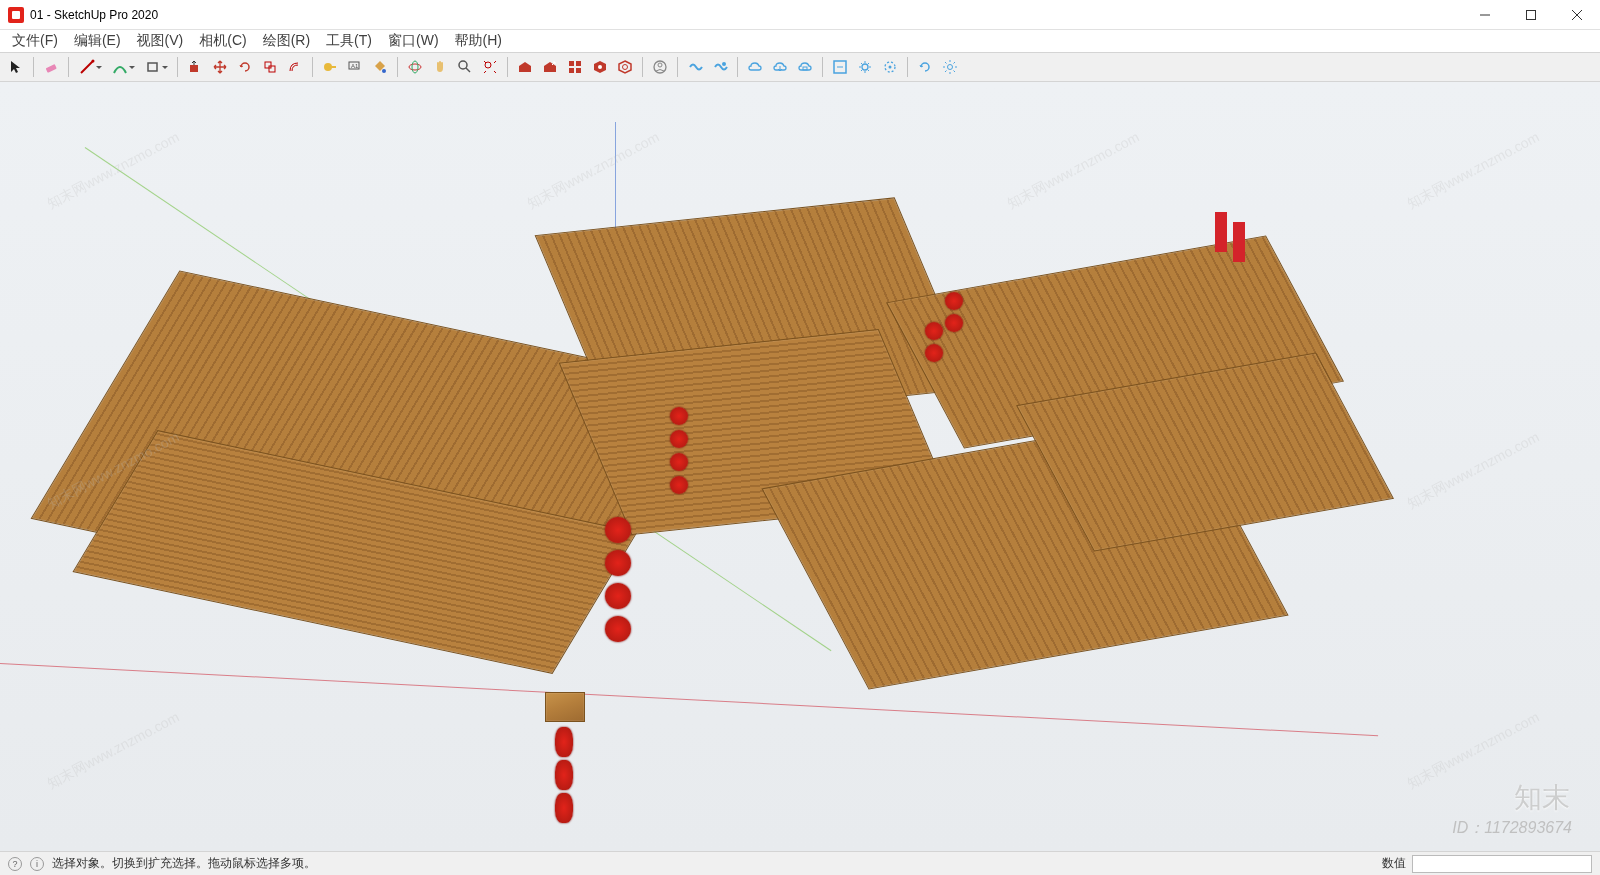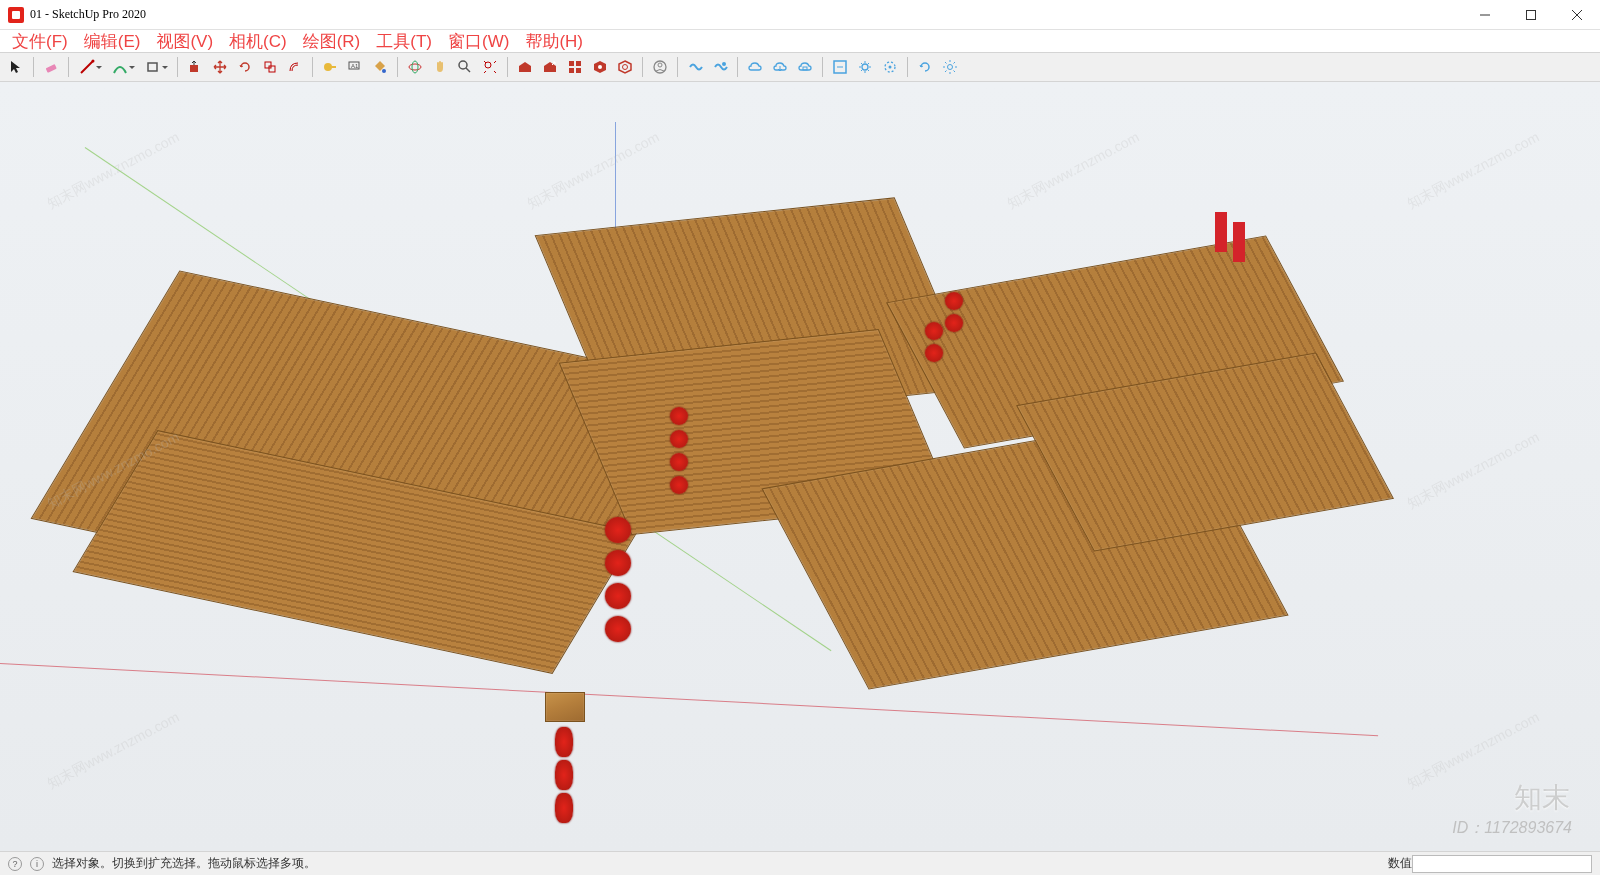--- a/index.html
+++ b/index.html
@@ -2,28 +2,28 @@
 <html><head>
   <meta charset="utf-8">
   <style>
     * { margin: 0; padding: 0; box-sizing: border-box; font-family: "Microsoft YaHei", "Segoe UI", Tahoma, sans-serif; }
     body { width: 1600px; height: 875px; background: #fff; display: flex; flex-direction: column; user-select: none; overflow: hidden; }
 
     
     .titlebar { height: 30px; background: #fff; border-bottom: 1px solid #e1e1e1; display: flex; align-items: center; padding: 0 8px; position: relative; }
     .titlebar .app-icon { width: 16px; height: 16px; background: #e2231a; border-radius: 2px; margin-right: 6px; display: flex; align-items: center; justify-content: center; }
     .titlebar .app-icon::after { content: ""; width: 8px; height: 8px; background: #fff; border-radius: 1px; }
-    .titlebar .title { font-size: 12px; color: #000; font-family: Liberation Serif, serif; }
+    .titlebar .title { font-size: 12px; color: #000; }
     .win-controls { position: absolute; right: 0; top: 0; height: 30px; display: flex; }
     .win-controls .wbtn { width: 46px; height: 30px; display: flex; align-items: center; justify-content: center; cursor: pointer; }
     .win-controls .wbtn svg { width: 10px; height: 10px; stroke: #333; stroke-width: 1; fill: none; }
 
     
     .menubar { height: 22px; background: #fff; display: flex; align-items: center; padding: 0 4px; }
-    .menubar .mitem { font-size: 17px; padding: 2px 8px; cursor: pointer; color: #ef4444; }
+    .menubar .mitem { font-size: 14px; padding: 2px 8px; cursor: pointer; color: #404040; }
 
     
     .toolbar { min-height: 28px; background: #f0f0f0; border-top: 1px solid #d4d4d4; border-bottom: 1px solid #d4d4d4; display: flex; align-items: center; padding: 2px 4px; gap: 1px; flex-wrap: nowrap; }
     .tool { width: 24px; height: 24px; display: flex; align-items: center; justify-content: center; cursor: pointer; border: 1px solid transparent; border-radius: 2px; position: relative; }
     .tool.with-dd { width: 32px; justify-content: flex-start; padding-left: 4px; }
     .tool.with-dd::after { content: ""; position: absolute; right: 3px; top: 50%; margin-top: -1px; border: 3px solid transparent; border-top-color: #555; }
     .tool svg { width: 16px; height: 16px; }
     .tsep { width: 1px; height: 20px; background: #c0c0c0; margin: 0 4px; }
 
     
@@ -45,21 +45,21 @@
 
     
     .wm { position:absolute; color:#bbb; font-size:14px; opacity:.25; transform:rotate(-28deg); pointer-events:none; white-space:nowrap; }
     .brand { position:absolute; right:30px; bottom:34px; font-size:28px; font-weight:normal; color:#c9c9c9; opacity:.85; text-shadow:0 1px 2px #fff; }
     .idtext { position:absolute; right:28px; bottom:12px; font-size:16px; color:#bcbcbc; opacity:.9;font-style:italic; }
 
     
     .statusbar { height: 24px; background: #f0f0f0; border-top: 1px solid #d4d4d4; display: flex; align-items: center; padding: 0 8px; font-size: 12px; color: #333; }
     .statusbar .hints { display:flex; align-items:center; gap:8px; }
     .status-icon { width:14px; height:14px; border:1px solid #999; border-radius:50%; display:inline-flex; align-items:center; justify-content:center; font-size:9px; color:#666; }
-    .statusbar .right { margin-left:auto; display:flex; align-items:center; }
+    .statusbar .right { margin-left:auto; display:flex; align-items:center; gap:6px; }
     .statusbar .meas-box { width:180px; height:18px; border:1px solid #bbb; background:#fff; }
   </style>
 </head>
 <body>
 
 <div class="titlebar">
   <span class="app-icon"></span>
   <span class="title">01 - SketchUp Pro 2020</span>
   <div class="win-controls">
     <div class="wbtn">

